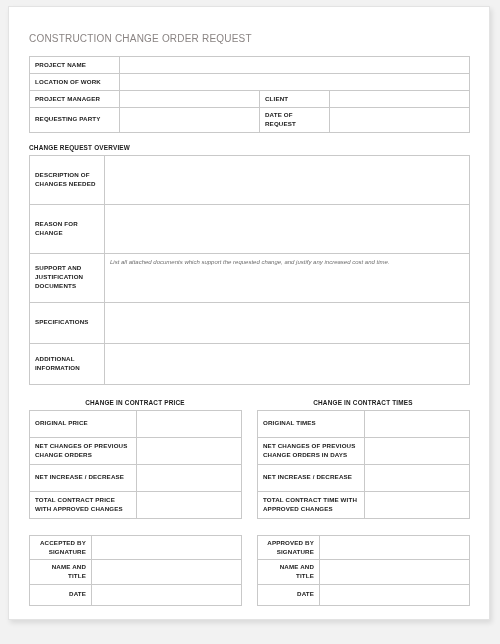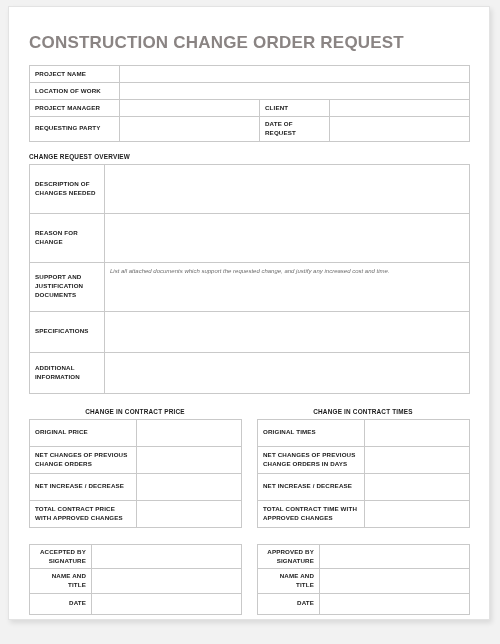--- a/index.html
+++ b/index.html
@@ -33,22 +33,22 @@
     overflow: hidden;
   }
   .inner {
     position: absolute;
     left: 20px;
     top: 26px;
     width: 440px;
   }
 
   .doc-title {
-    font-size: 17px;
-    font-weight: bold;
+    font-size: 10px;
+    font-weight: normal;
     color: #8a8483;
     letter-spacing: 0.2px;
     margin: 0 0 12px 0;
     white-space: nowrap;
   }
 
   table.grid {
     border-collapse: collapse;
     table-layout: fixed;
     width: 440px;

